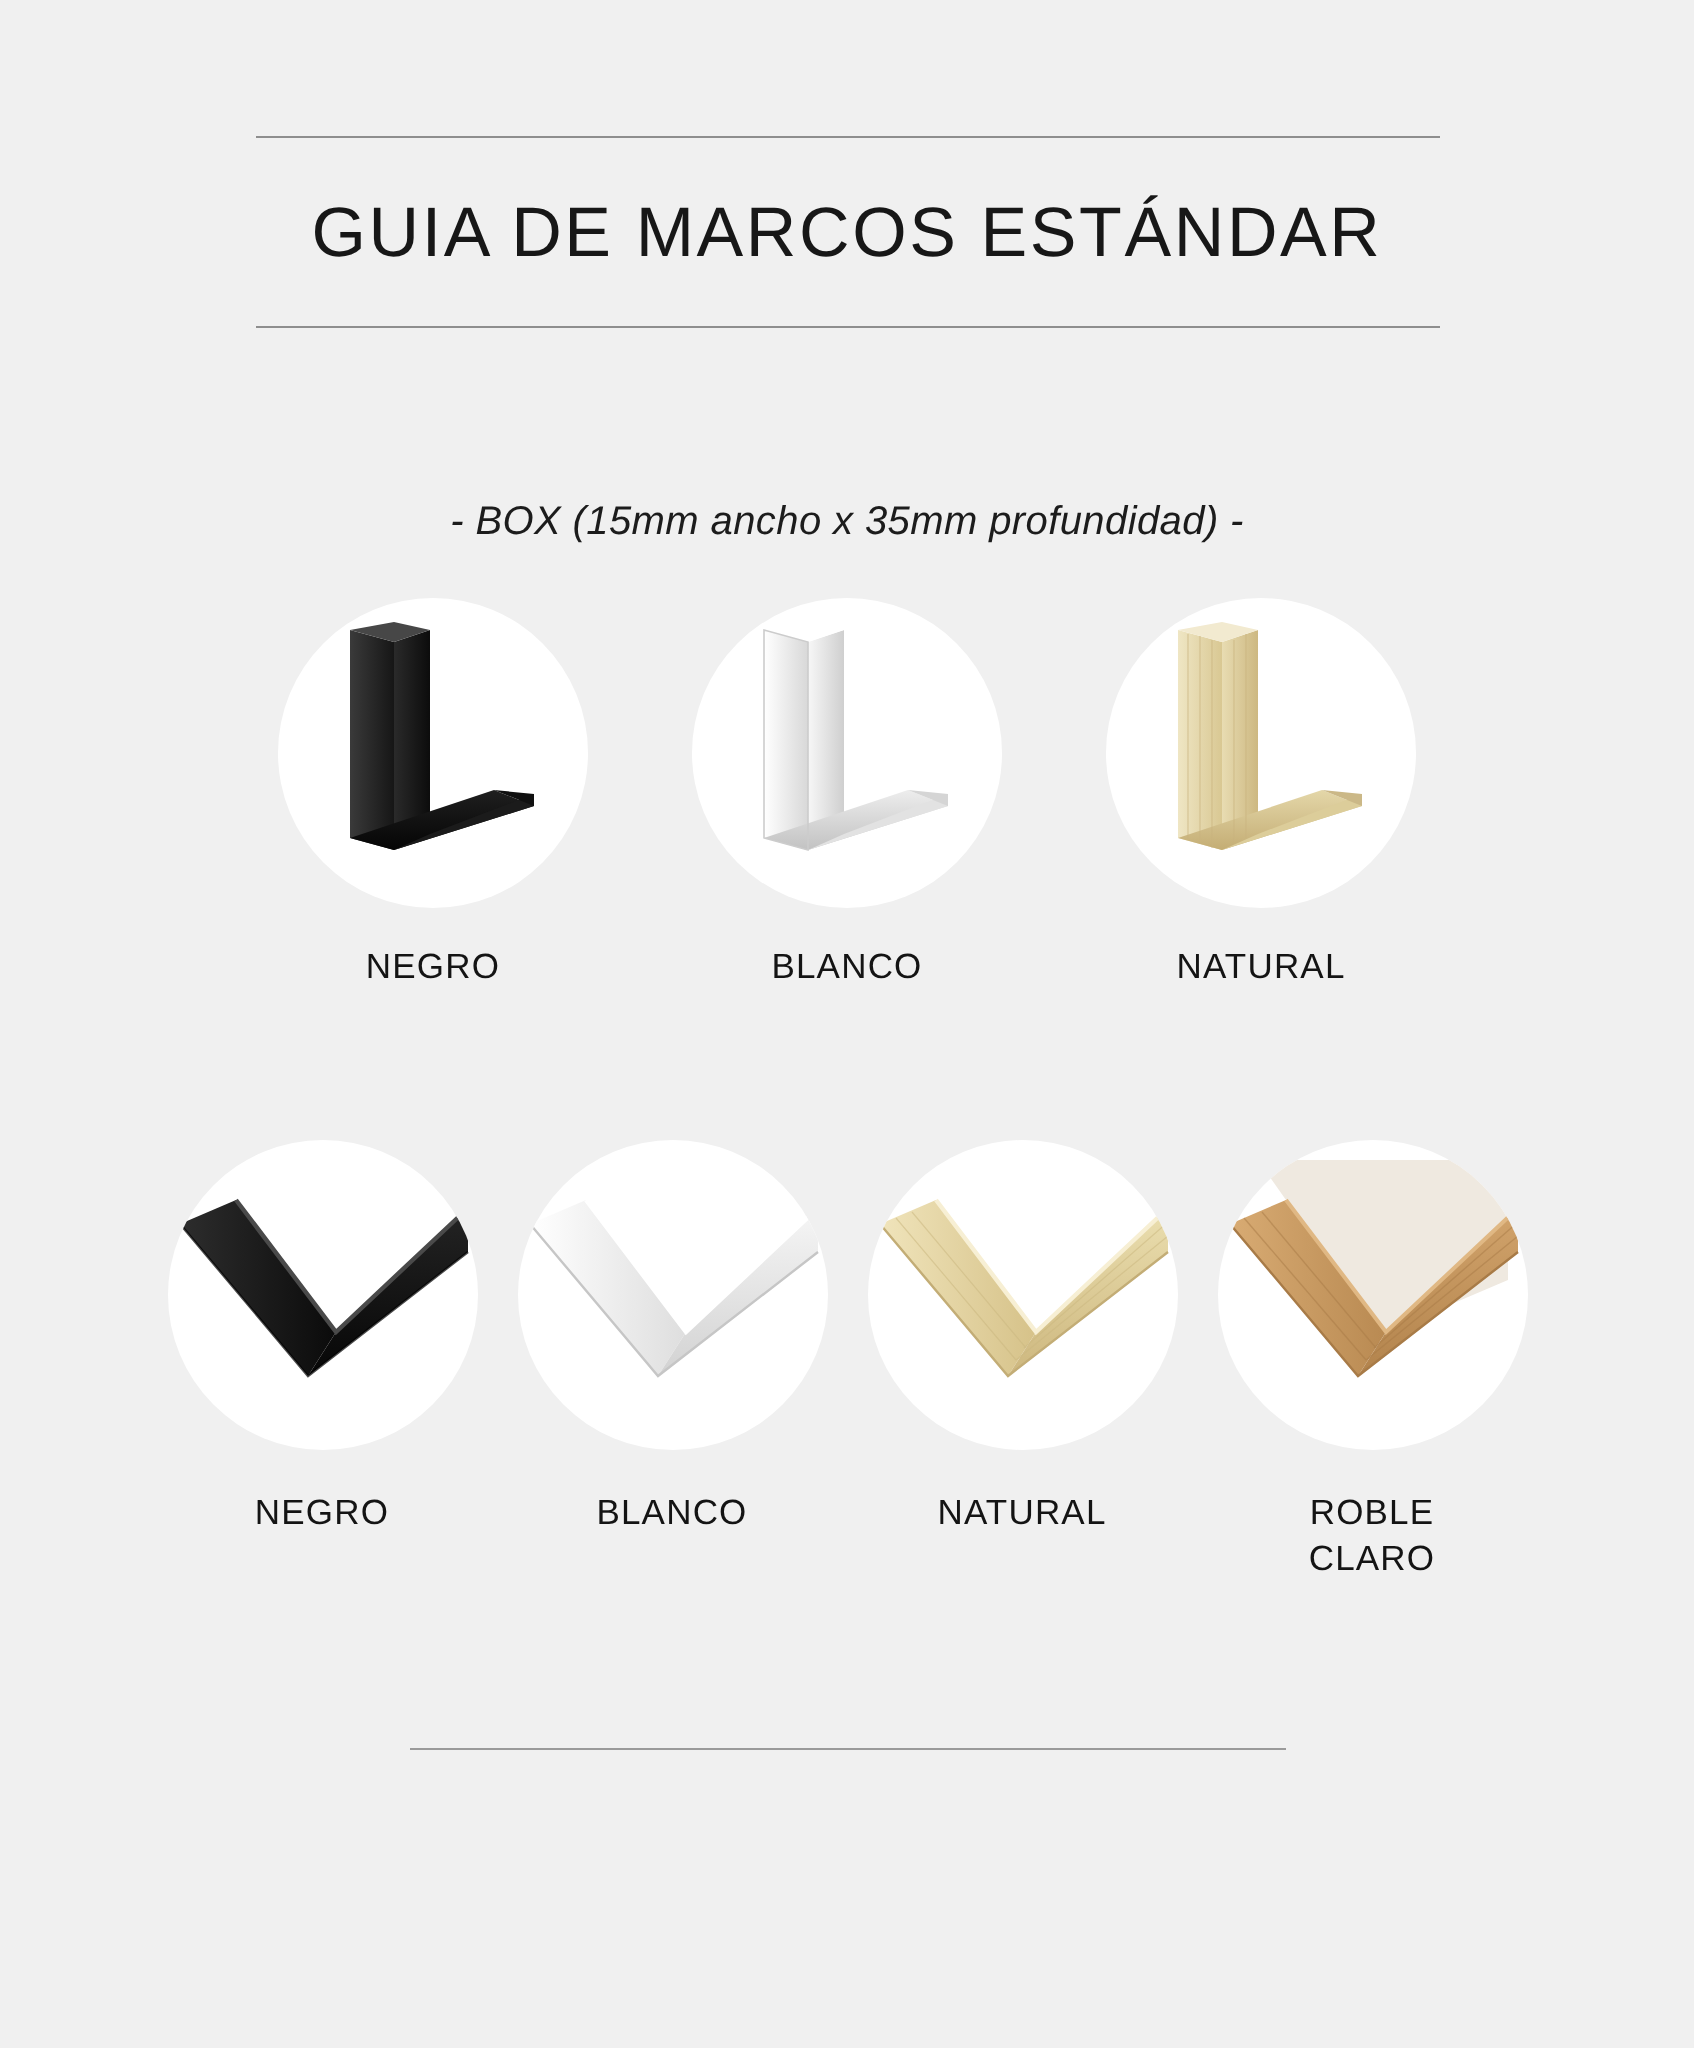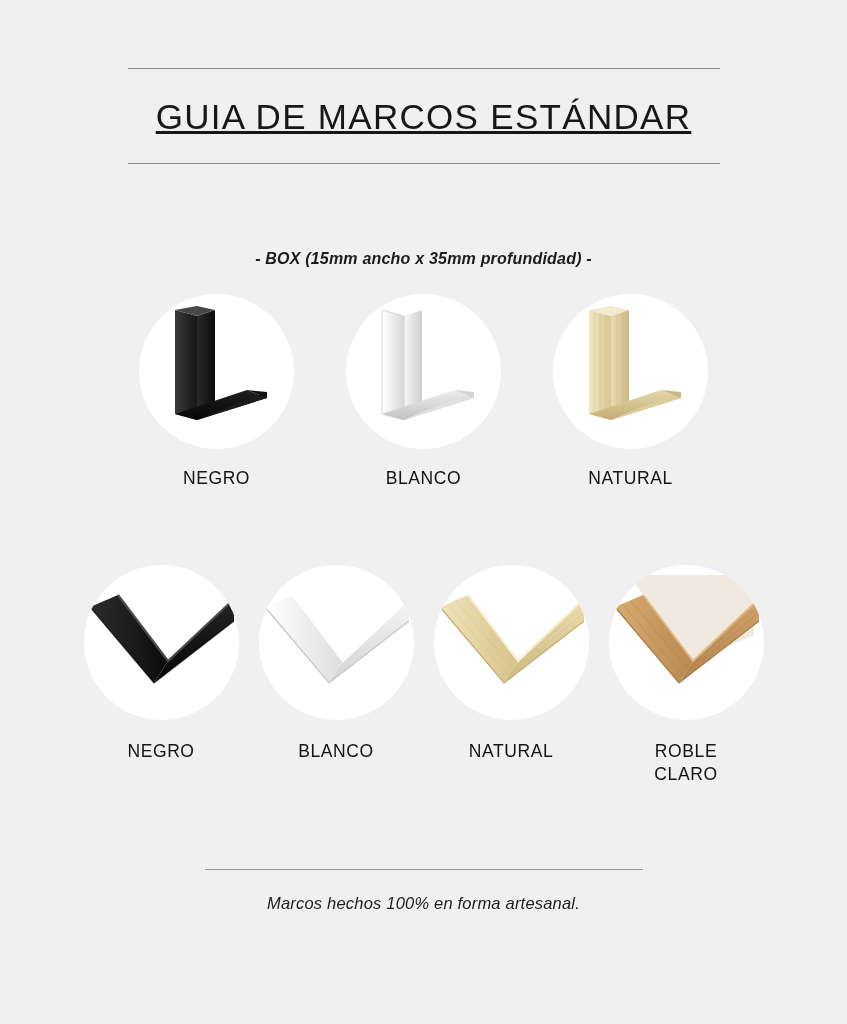--- a/index.html
+++ b/index.html
@@ -41,37 +41,36 @@
   }
   .title {
     font-size: 35px;
     letter-spacing: 1.3px;
     font-weight: 400;
     color: #171717;
     margin: 0;
     padding: 28px 0 26px 0;
     text-align: center;
     font-family: "Liberation Sans", sans-serif;
-    text-decoration: underline;
   }
 
   
   .section {
     width: 100%;
     display: flex;
     flex-direction: column;
     align-items: center;
   }
   .section-1 { margin-top: 86px; }
   .section-2 { margin-top: 54px; }
 
   .section-caption {
-    font-size: 16px;
+    font-size: 20px;
     font-style: italic;
-    font-weight: bold;
+    font-weight: normal;
     color: #1c1c1c;
     letter-spacing: 0.2px;
     text-align: center;
   }
 
   
   .swatch-row {
     display: flex;
     justify-content: center;
     align-items: flex-start;
@@ -361,16 +360,15 @@
         </div>
         <div class="swatch-label">ROBLE
 CLARO</div>
       </div>
 
     </div>
   </div>
 
   <div class="footer-block">
     <div class="footer-rule"></div>
-    <div class="footer-text">Marcos hechos 100% en forma artesanal.</div>
   </div>
 
 </div>
 
 </body></html>

